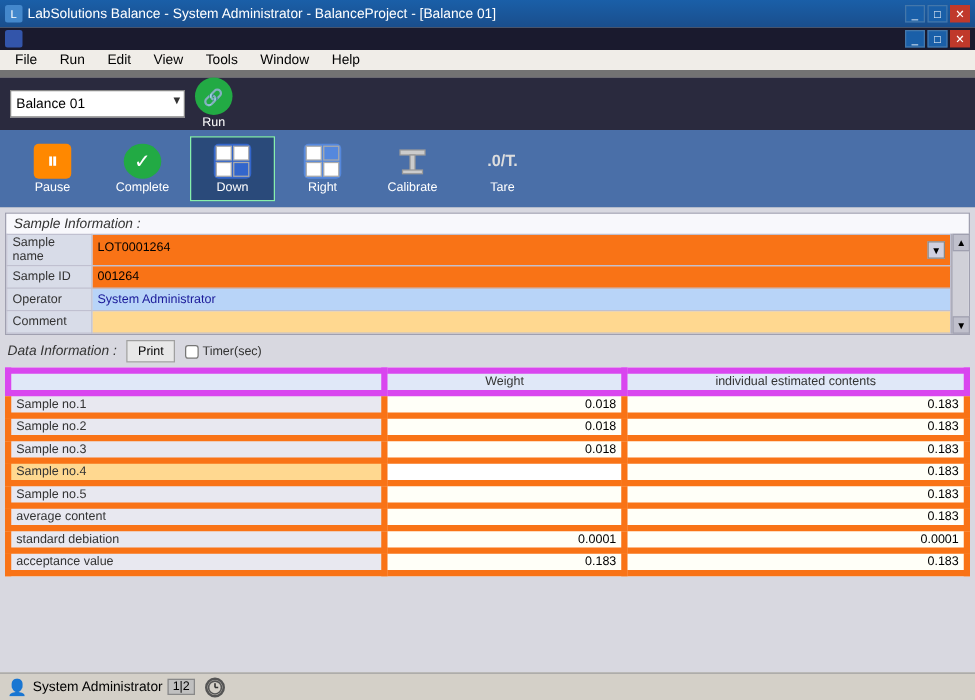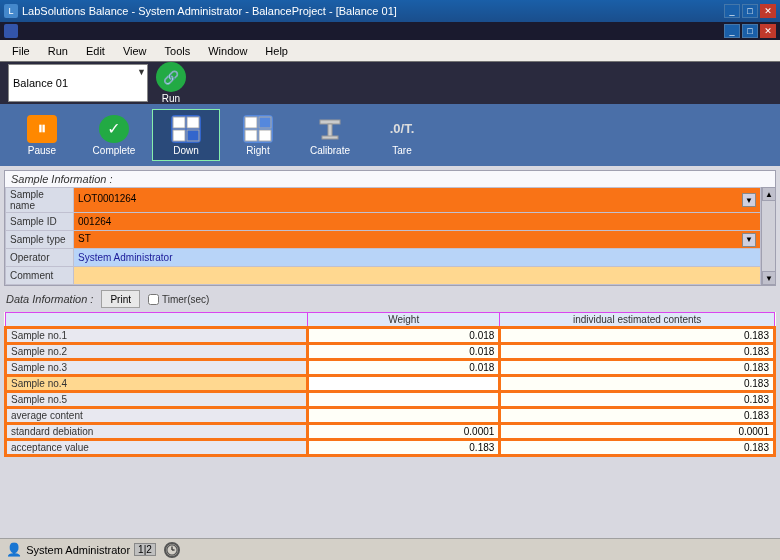--- a/index.html
+++ b/index.html
@@ -63,21 +63,21 @@
       margin-right: 4px;
     }
 
     
     .menu-bar {
       background: #f0ede8;
       height: 22px;
       display: flex;
       align-items: center;
       padding: 0 4px;
-      border-bottom: 1px solid #737373;
+      border-bottom: 6px solid #737373;
       gap: 2px;
     }
     .menu-item {
       padding: 2px 8px;
       cursor: pointer;
       font-size: 11px;
       color: #000;
     }
 
     
@@ -87,21 +87,21 @@
       display: flex;
       align-items: center;
       gap: 8px;
       height: 42px;
     }
     .balance-select-wrapper {
       position: relative;
     }
     .balance-select {
       width: 140px;
-      height: 38px;
+      height: 22px;
       font-size: 11px;
       background: white;
       border: 1px solid #888;
       padding: 0 4px;
       appearance: none;
       cursor: pointer;
     }
     .select-arrow {
       position: absolute;
       right: 2px; top: 3px;
@@ -285,29 +285,29 @@
     }
 
     
     .data-table {
       width: 100%;
       border-collapse: collapse;
       background: #fffff0;
     }
     .data-table th {
       background: #e0e8f8;
-      border: 1px solid #d946ef;
+      border: 5px solid #d946ef;
       padding: 1px 4px;
       font-size: 10px;
       font-weight: normal;
       color: #333;
       text-align: center;
     }
     .data-table td {
-      border: 3px solid #f97316;
+      border: 5px solid #f97316;
       padding: 1px 4px;
       font-size: 10px;
       height: 16px;
     }
     .data-table .row-label {
       background: #e8e8f0;
       color: #333;
       width: 110px;
     }
     .data-table .weight-cell {
@@ -481,27 +481,20 @@
           <td class="label-cell">Sample name</td>
           <td class="value-cell">
             <span>LOT0001264</span>
             <span style="float:right; background:#d0d0e0; border:1px solid #888; width:14px; height:14px; display:inline-flex; align-items:center; justify-content:center; font-size:8px;">▼</span>
           </td>
         </tr>
         <tr>
           <td class="label-cell">Sample ID</td>
           <td class="value-cell">
             <span>001264</span>
-          </td>
-        </tr>
-        <tr>
-          <td class="label-cell">Sample type</td>
-          <td class="value-cell">
-            <span>ST</span>
-            <span style="float:right; background:#d0d0e0; border:1px solid #888; width:14px; height:14px; display:inline-flex; align-items:center; justify-content:center; font-size:8px;">▼</span>
           </td>
         </tr>
         <tr class="operator-row">
           <td class="label-cell">Operator</td>
           <td class="value-cell" style="background:#b8d4f8; color:#1a1a99;">System Administrator</td>
         </tr>
         <tr class="comment-row">
           <td class="label-cell">Comment</td>
           <td class="value-cell" style="background:#ffd890;">
             <input type="text" style="width: 100%; border: none; background: transparent; font-size: 10px;">

